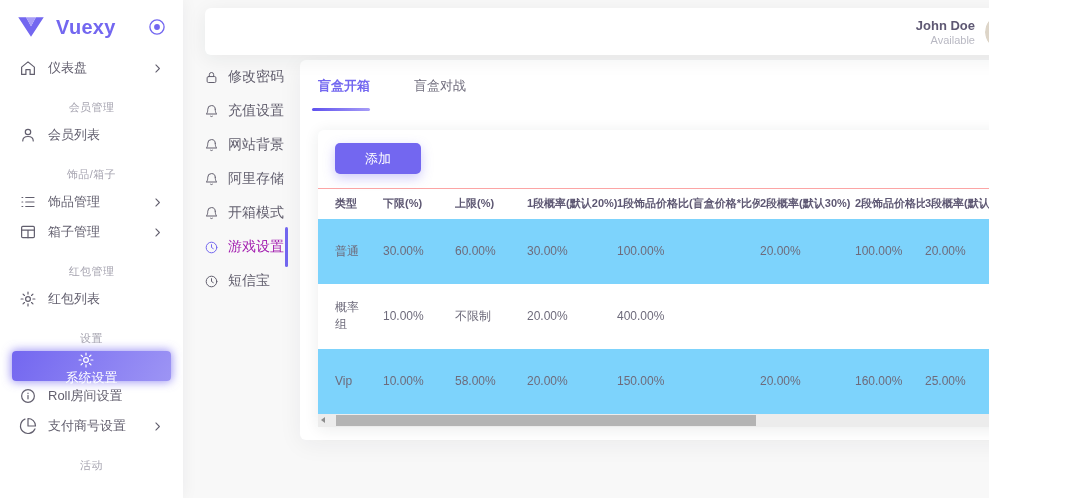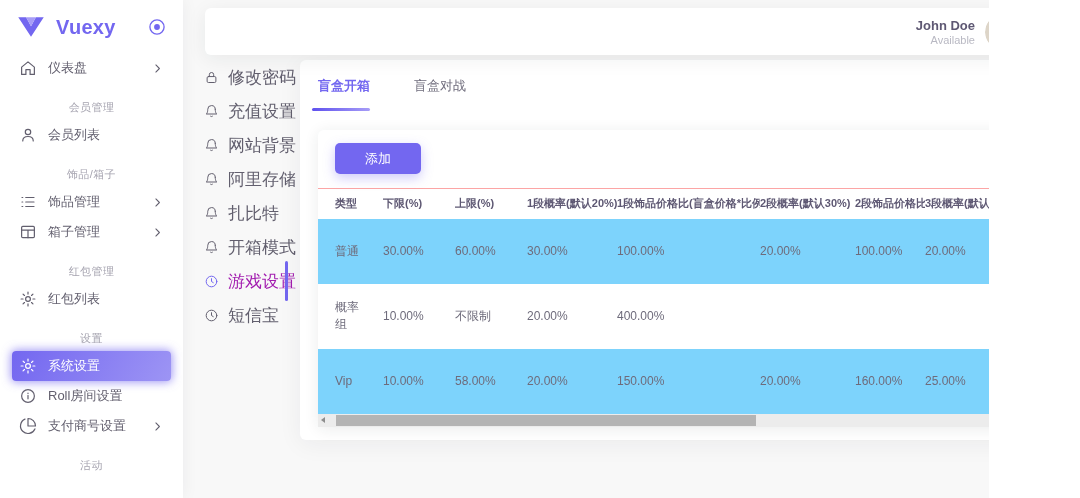--- a/index.html
+++ b/index.html
@@ -21,37 +21,37 @@
 
   .nav { padding:2px 12px 0; }
   .nav-section { font-size:11px; color:#a6a4b0; margin:17px 5px 5px; letter-spacing:.4px;text-align:center; }
   .nav-item { display:flex; align-items:center; height:30px; padding:0 7px; border-radius:4px;
               color:#625f6e; font-size:13px; cursor:pointer; }
   .nav-item .nicon { width:18px; height:18px; margin-right:11px; color:#625f6e; flex:none; }
   .nav-item .nicon svg { width:18px; height:18px; display:block; }
   .nav-item .chev { margin-left:auto; width:13px; height:13px; color:#625f6e; }
   .nav-item .chev svg { width:13px; height:13px; display:block; }
   .nav-item.active { background:linear-gradient(118deg,#7367f0,rgba(115,103,240,.7));
-                     color:#fff; box-shadow:0 0 10px 1px rgba(115,103,240,.7); }
+                     color:#fff; box-shadow:0 0 10px 1px rgba(115,103,240,.7);flex-direction:column; }
   .nav-item.active .nicon, .nav-item.active .chev { color:#fff; }
 
   
   .navbar { position:absolute; left:205px; top:8px; width:830px; height:47px; background:#fff;
             border-radius:6px; box-shadow:0 4px 20px rgba(34,41,47,.07);
             display:flex; align-items:center; justify-content:flex-end; padding:0 14px; z-index:2; }
   .user-meta { text-align:right; margin-right:10px; }
   .user-name { font-size:13px; font-weight:bold; color:#5e5873; }
   .user-status { font-size:11px; color:#b9b9c3; margin-top:1px; }
   .avatar { width:36px; height:36px; border-radius:50%; overflow:hidden; cursor:pointer; }
   .avatar svg { display:block; }
 
   
   .settings-menu { position:absolute; left:204px; top:60px; width:82px; }
   .menu-item { position:relative; display:flex; align-items:center; height:34px;
-               color:#625f6e; font-size:17px; cursor:pointer; white-space:nowrap; }
+               color:#625f6e; font-size:14px; cursor:pointer; white-space:nowrap; }
   .menu-item .micon { width:15px; height:15px; margin-right:9px; color:#625f6e; flex:none; }
   .menu-item .micon svg { width:15px; height:15px; display:block; }
   .menu-item.active { color:#a21caf; }
   .menu-item.active .micon { color:#7367f0; }
   .active-bar { position:absolute; right:-2px; top:-3px; bottom:-3px; width:3px;
                 background:#7367f0; border-radius:2px; }
 
   
   .main-card { position:absolute; left:300px; top:60px; width:740px; height:380px; background:#fff;
                border-radius:6px; box-shadow:0 4px 24px rgba(34,41,47,.06); z-index:1; }
@@ -279,29 +279,20 @@
     <div class="menu-item">
       <span class="micon">
         <svg class="stroke" viewBox="0 0 24 24">
             <path d="M18 8.5a6 6 0 0 0-12 0c0 6.5-2.5 7.5-2.5 7.5h17S18 15 18 8.5"></path>
             <path d="M13.7 19.5a2 2 0 0 1-3.4 0"></path>
           </svg>
       </span>
       <span>阿里存储</span>
     </div>
 
-    <div class="menu-item">
-      <span class="micon">
-        <svg class="stroke" viewBox="0 0 24 24">
-            <path d="M18 8.5a6 6 0 0 0-12 0c0 6.5-2.5 7.5-2.5 7.5h17S18 15 18 8.5"></path>
-            <path d="M13.7 19.5a2 2 0 0 1-3.4 0"></path>
-          </svg>
-      </span>
-      <span>扎比特</span>
-    </div>
 
     <div class="menu-item">
       <span class="micon">
         <svg class="stroke" viewBox="0 0 24 24">
             <path d="M18 8.5a6 6 0 0 0-12 0c0 6.5-2.5 7.5-2.5 7.5h17S18 15 18 8.5"></path>
             <path d="M13.7 19.5a2 2 0 0 1-3.4 0"></path>
           </svg>
       </span>
       <span>开箱模式</span>
     </div>

